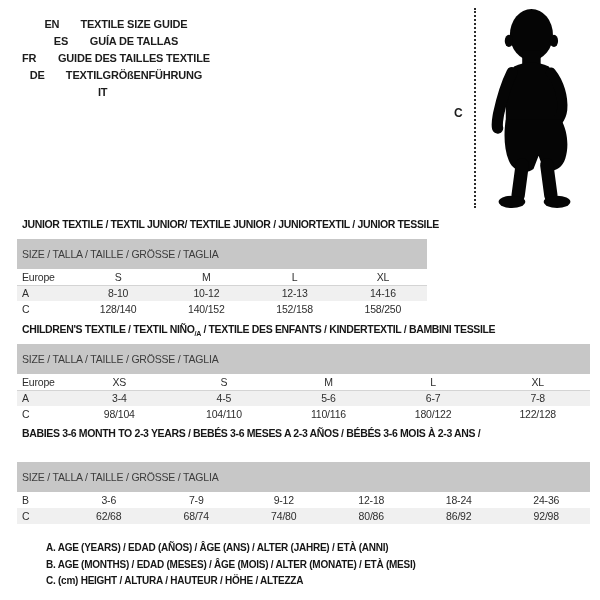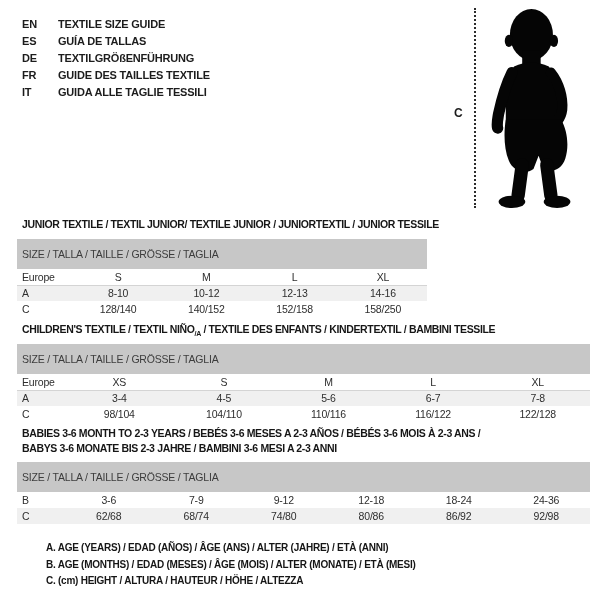--- a/index.html
+++ b/index.html
@@ -16,20 +16,21 @@
   
   .lang-guide {
     position: absolute; left: 22px; top: 16px;
   }
   .lang-row {
     display: flex;
     font-size: 11px; font-weight: bold;
     letter-spacing: -0.2px;
     line-height: 17px;
     white-space: nowrap;
+    justify-content: center;
   }
   .lang-code { width: 36px; flex: 0 0 36px; }
 
   
   .figure { position: absolute; left: 440px; top: 0; width: 160px; height: 215px; }
   .measure-line {
     position: absolute; left: 34px; top: 8px; height: 200px; width: 0;
     border-left: 2px dotted #2b2b2b;
   }
   .measure-label {
@@ -94,30 +95,29 @@
 <div class="lang-guide">
   <div class="lang-row">
     <span class="lang-code">EN</span>
     <span class="lang-label">TEXTILE SIZE GUIDE</span>
   </div>
   <div class="lang-row">
     <span class="lang-code">ES</span>
     <span class="lang-label">GUÍA DE TALLAS</span>
   </div>
   <div class="lang-row">
+    <span class="lang-code">FR</span>
+    <span class="lang-label">GUIDE DES TAILLES TEXTILE</span>
+  </div>
+  <div class="lang-row">
     <span class="lang-code">DE</span>
     <span class="lang-label">TEXTILGRÖßENFÜHRUNG</span>
   </div>
   <div class="lang-row">
-    <span class="lang-code">FR</span>
-    <span class="lang-label">GUIDE DES TAILLES TEXTILE</span>
-  </div>
-  <div class="lang-row">
     <span class="lang-code">IT</span>
-    <span class="lang-label">GUIDA ALLE TAGLIE TESSILI</span>
   </div>
 </div>
 
 <div class="figure">
   <div class="measure-line"></div>
   <div class="measure-label">C</div>
   <div class="silhouette-box">
     <svg width="105" height="205" viewBox="0 0 100 200" xmlns="http://www.w3.org/2000/svg">
       <g fill="#050505" stroke="none">
 
@@ -212,29 +212,28 @@
     <td>4-5</td>
     <td>5-6</td>
     <td>6-7</td>
     <td>7-8</td>
   </tr>
   <tr>
     <td class="rowlabel">C</td>
     <td>98/104</td>
     <td>104/110</td>
     <td>110/116</td>
-    <td>116/122</td>
+    <td>180/122</td>
     <td>122/128</td>
   </tr>
 </tbody>
   </table>
 
 <div class="section-title" style="top:426px;">
   <div>BABIES 3-6 MONTH TO 2-3 YEARS / BEBÉS 3-6 MESES A 2-3 AÑOS / BÉBÉS 3-6 MOIS À 2-3 ANS /</div>
-  <div>BABYS 3-6 MONATE BIS 2-3 JAHRE / BAMBINI 3-6 MESI A 2-3 ANNI</div>
 </div>
 
 <table class="size-table" style="top:462px; width:573px;">
   <colgroup>
       <col style="width:48px">
       <col>
       <col>
       <col>
       <col>
       <col>

